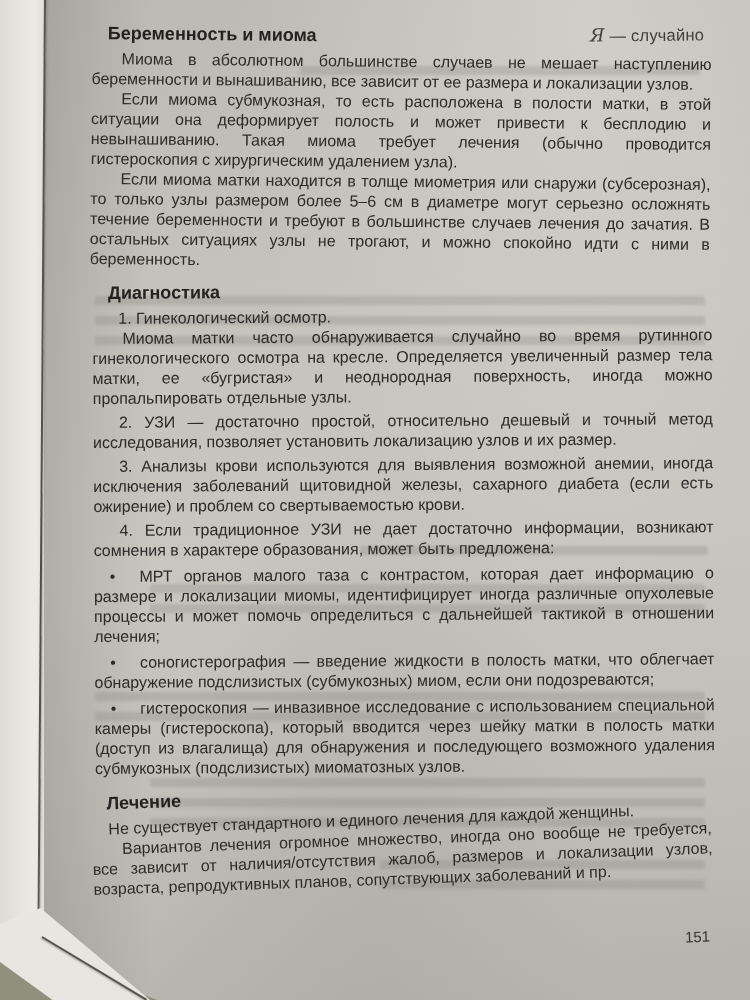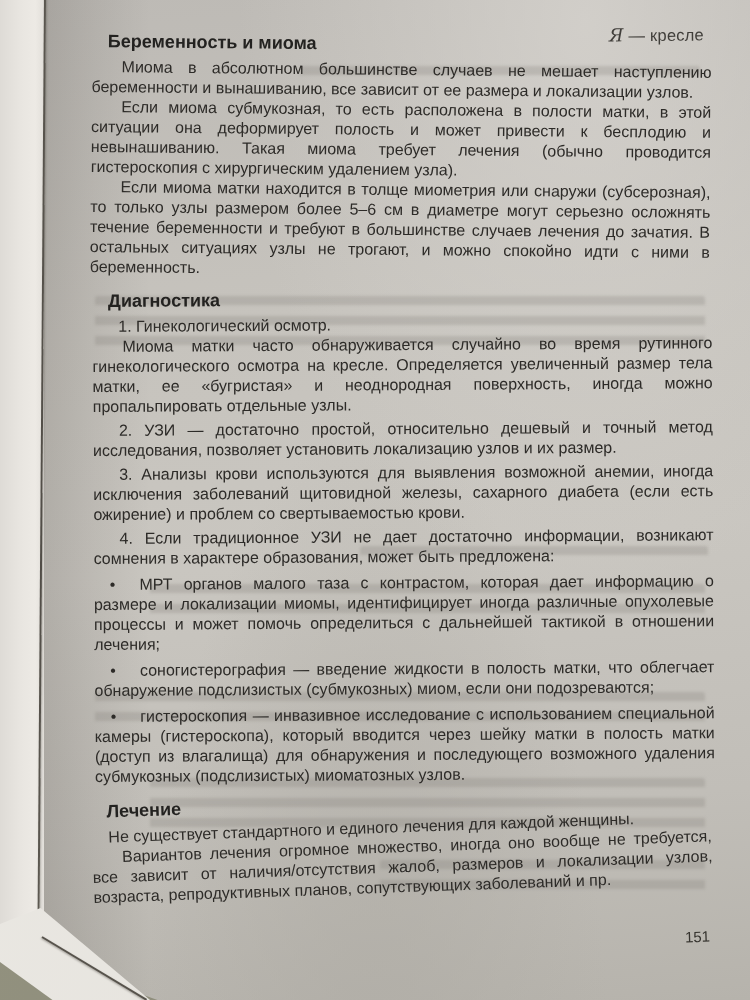--- a/index.html
+++ b/index.html
@@ -58,21 +58,21 @@
   .running-head{
     position:absolute;top:24px;right:46px;
     font-size:16.5px;color:#403e3a;transform:rotate(-.6deg);
     letter-spacing:.2px;
   }
   .running-head .sym{
     font-family:"DejaVu Serif","Liberation Serif",serif;
     font-style:italic;font-size:18px;
   }
   .content{
-    position:absolute;left:92px;top:8px;width:620px;padding-top:22px;
+    position:absolute;left:92px;top:0;width:620px;padding-top:22px;
     color:#2d2b28;font-size:16px;line-height:20px;
     text-align:justify;
   }
   .sec{display:block;}
   .sec1{transform:rotate(.55deg);transform-origin:0 0;}
   .sec2{transform:rotate(-.35deg);transform-origin:0 0;margin-top:13px;}
   .sec3{transform:rotate(-2deg);transform-origin:0 50%;margin-top:14px;}
   h2{
     font-size:18px;line-height:22px;margin:0 0 5px 0;
     padding-left:16px;color:#232220;font-weight:bold;text-align:left;
@@ -94,21 +94,21 @@
 <div class="photo">
 
   <div class="ghost" style="left:300px;top:66px;width:400px;height:14px;"></div>
   <div class="ghost" style="left:95px;top:296px;width:610px;height:58px;"></div>
   <div class="ghost" style="left:360px;top:546px;width:348px;height:14px;"></div>
   <div class="ghost" style="left:150px;top:584px;width:555px;height:34px;"></div>
   <div class="ghost" style="left:95px;top:692px;width:610px;height:34px;"></div>
   <div class="ghost" style="left:150px;top:778px;width:555px;height:52px;"></div>
   <div class="ghost" style="left:380px;top:860px;width:325px;height:34px;"></div>
 
-  <div class="running-head"><span class="sym">Я</span> <span>— кресле</span></div>
+  <div class="running-head"><span class="sym">Я</span> <span>— случайно</span></div>
 
   <div class="content">
 
     <div class="sec sec1">
       <h2>Беременность и миома</h2>
       <p class="ind">Миома в абсолютном большинстве случаев не мешает наступлению беременности и вынашиванию, все зависит от ее размера и локализации узлов.</p>
       <p class="ind">Если миома субмукозная, то есть расположена в полости матки, в этой ситуации она деформирует полость и может привести к бесплодию и невынашиванию. Такая миома требует лечения (обычно проводится гистероскопия с хирургическим удалением узла).</p>
       <p class="ind">Если миома матки находится в толще миометрия или снаружи (субсерозная), то только узлы размером более 5–6 см в диаметре могут серьезно осложнять течение беременности и требуют в большинстве случаев лечения до зачатия. В остальных ситуациях узлы не трогают, и можно спокойно идти с ними в беременность.</p>
     </div>
 

